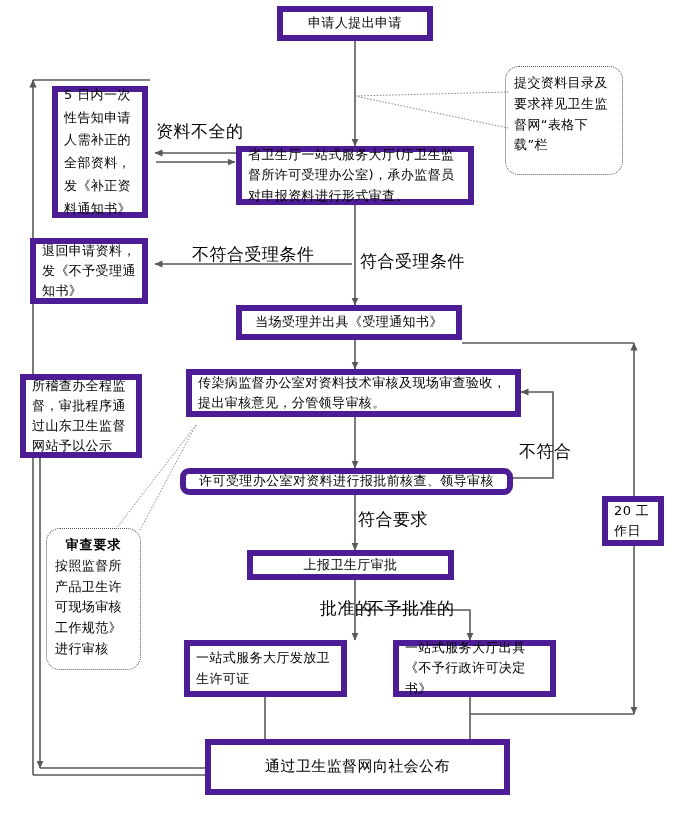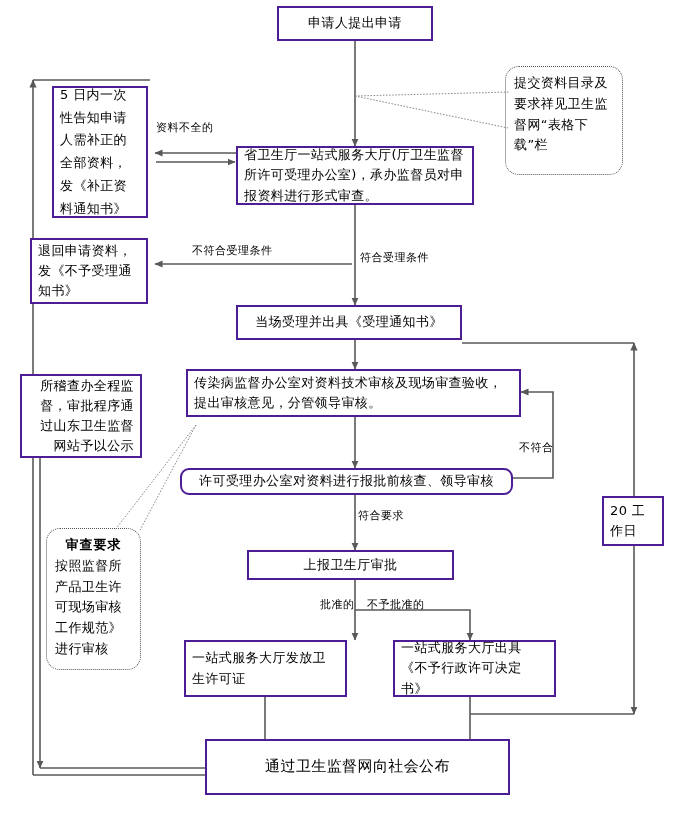--- a/index.html
+++ b/index.html
@@ -14,21 +14,21 @@
   #canvas {
     position: relative;
     width: 680px;
     height: 822px;
     background: #ffffff;
     overflow: hidden;
   }
   .box {
     position: absolute;
     box-sizing: border-box;
-    border: 2px solid #4c1d95;
+    border: 6px solid #4c1d95;
     background: #ffffff;
     display: flex;
     align-items: center;
     justify-content: center;
     text-align: center;
     font-size: 13px;
     line-height: 1.55;
     letter-spacing: 0.4px;
     padding: 3px 6px;
     z-index: 5;
@@ -51,21 +51,21 @@
     z-index: 6;
   }
   .callout .ctitle {
     display: block;
     text-align: center;
     font-weight: bold;
     letter-spacing: 1px;
   }
   .label {
     position: absolute;
-    font-size: 11px;
+    font-size: 17px;
     letter-spacing: 0.5px;
     white-space: nowrap;
     background: transparent;
     z-index: 7;
   }
   svg.wires {
     position: absolute;
     left: 0;
     top: 0;
     width: 680px;
@@ -166,21 +166,21 @@
   </div>
 
   <div class="box" style="left:236px; top:305px; width:226px; height:35px;">
     <span>当场受理并出具《受理通知书》</span>
   </div>
 
   <div class="box justify-left" style="left:186px; top:369px; width:335px; height:48px;">
     <span>传染病监督办公室对资料技术审核及现场审查验收，提出审核意见，分管领导审核。</span>
   </div>
 
-  <div class="box justify-left" style="left:20px; top:374px; width:122px; height:84px;text-align:right;">
+  <div class="box justify-left" style="left:20px; top:374px; width:122px; height:84px;">
     <span>所稽查办全程监督，审批程序通过山东卫生监督网站予以公示</span>
   </div>
 
   <div class="box" style="left:180px; top:468px; width:333px; height:27px;border-radius:9px;">
     <span>许可受理办公室对资料进行报批前核查、领导审核</span>
   </div>
 
   <div class="box" style="left:247px; top:550px; width:207px; height:30px;">
     <span>上报卫生厅审批</span>
   </div>

